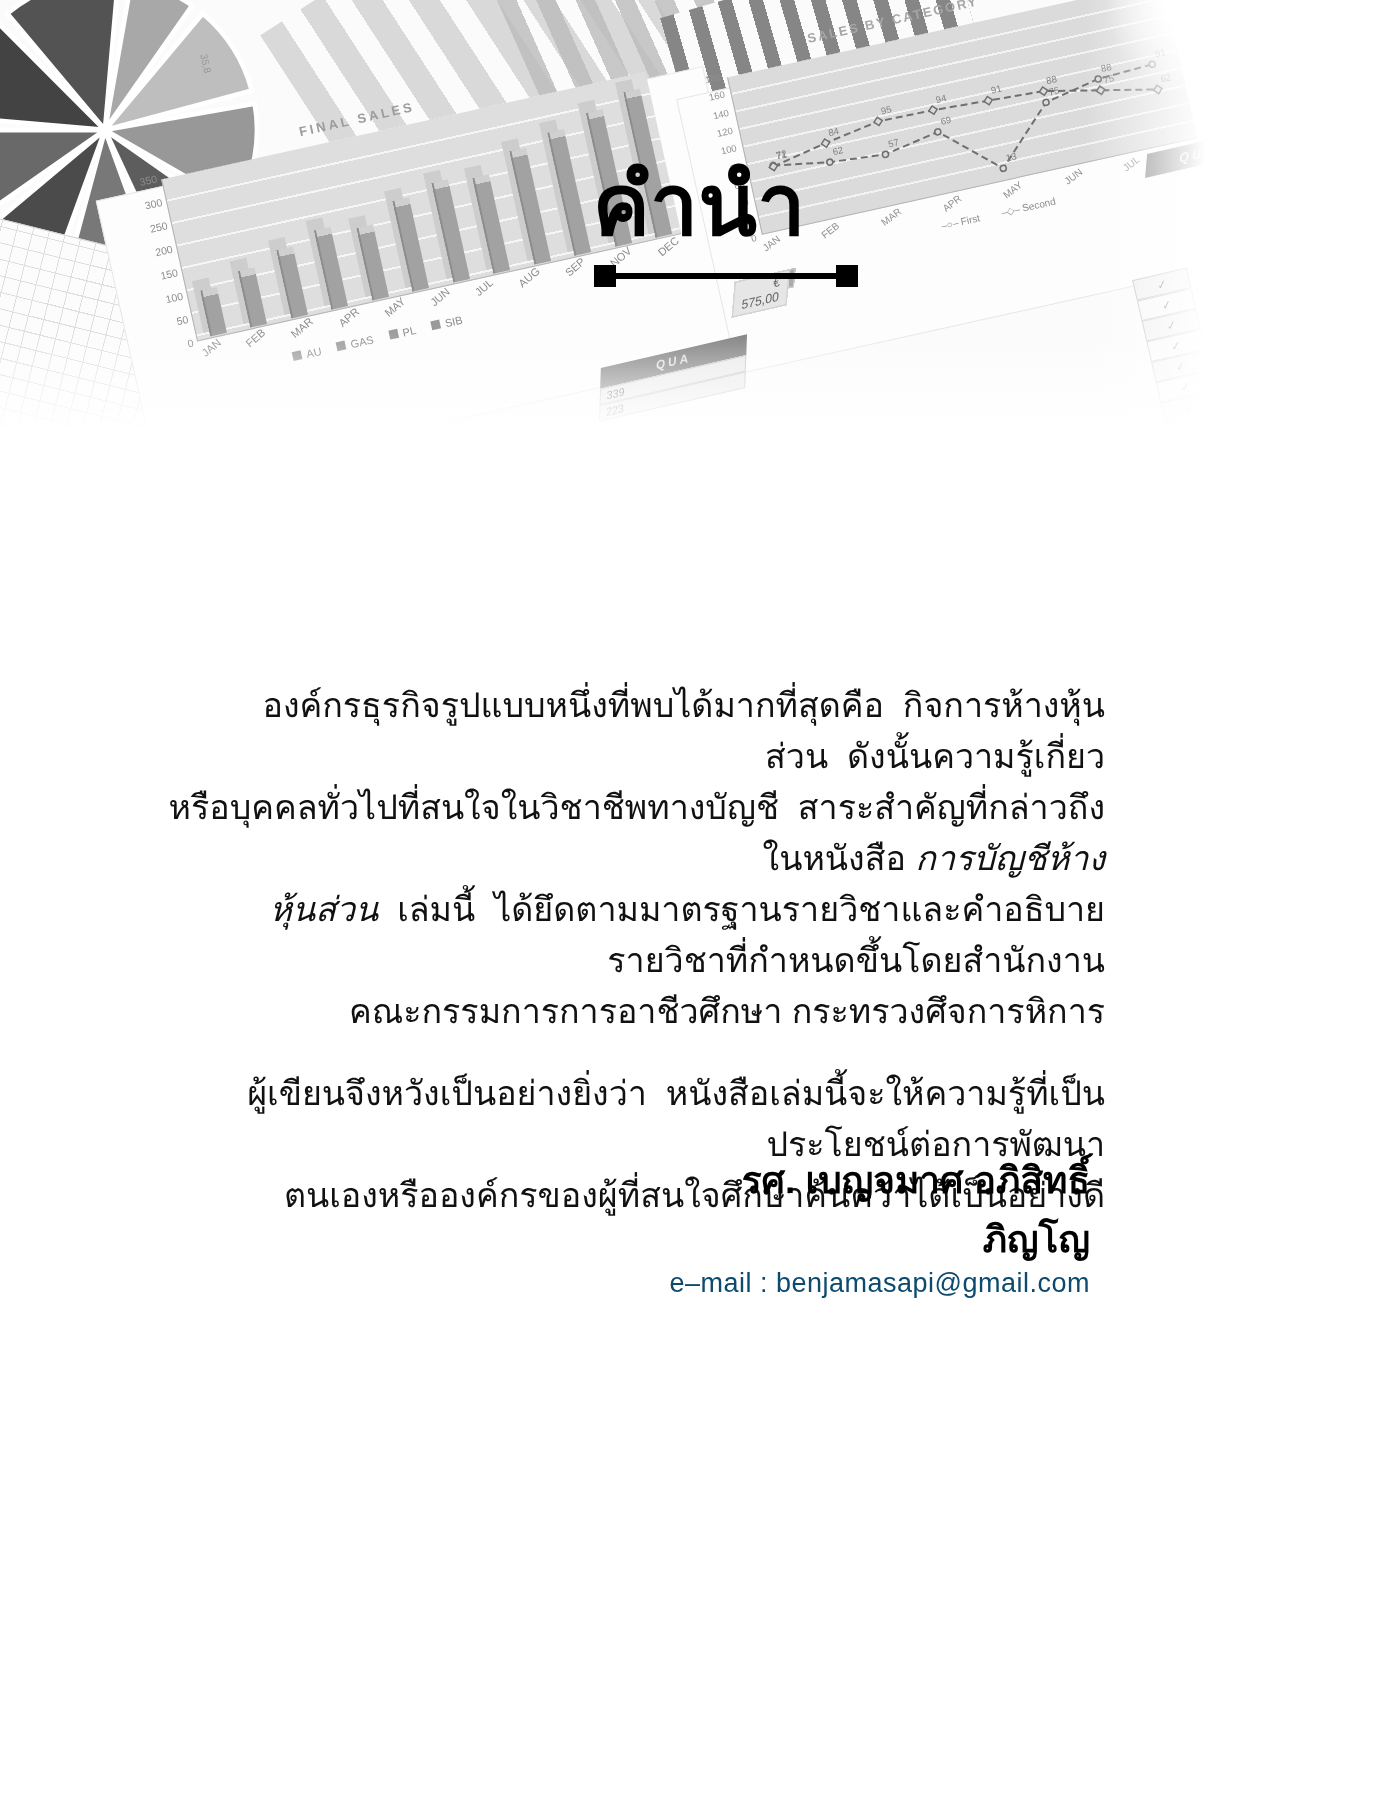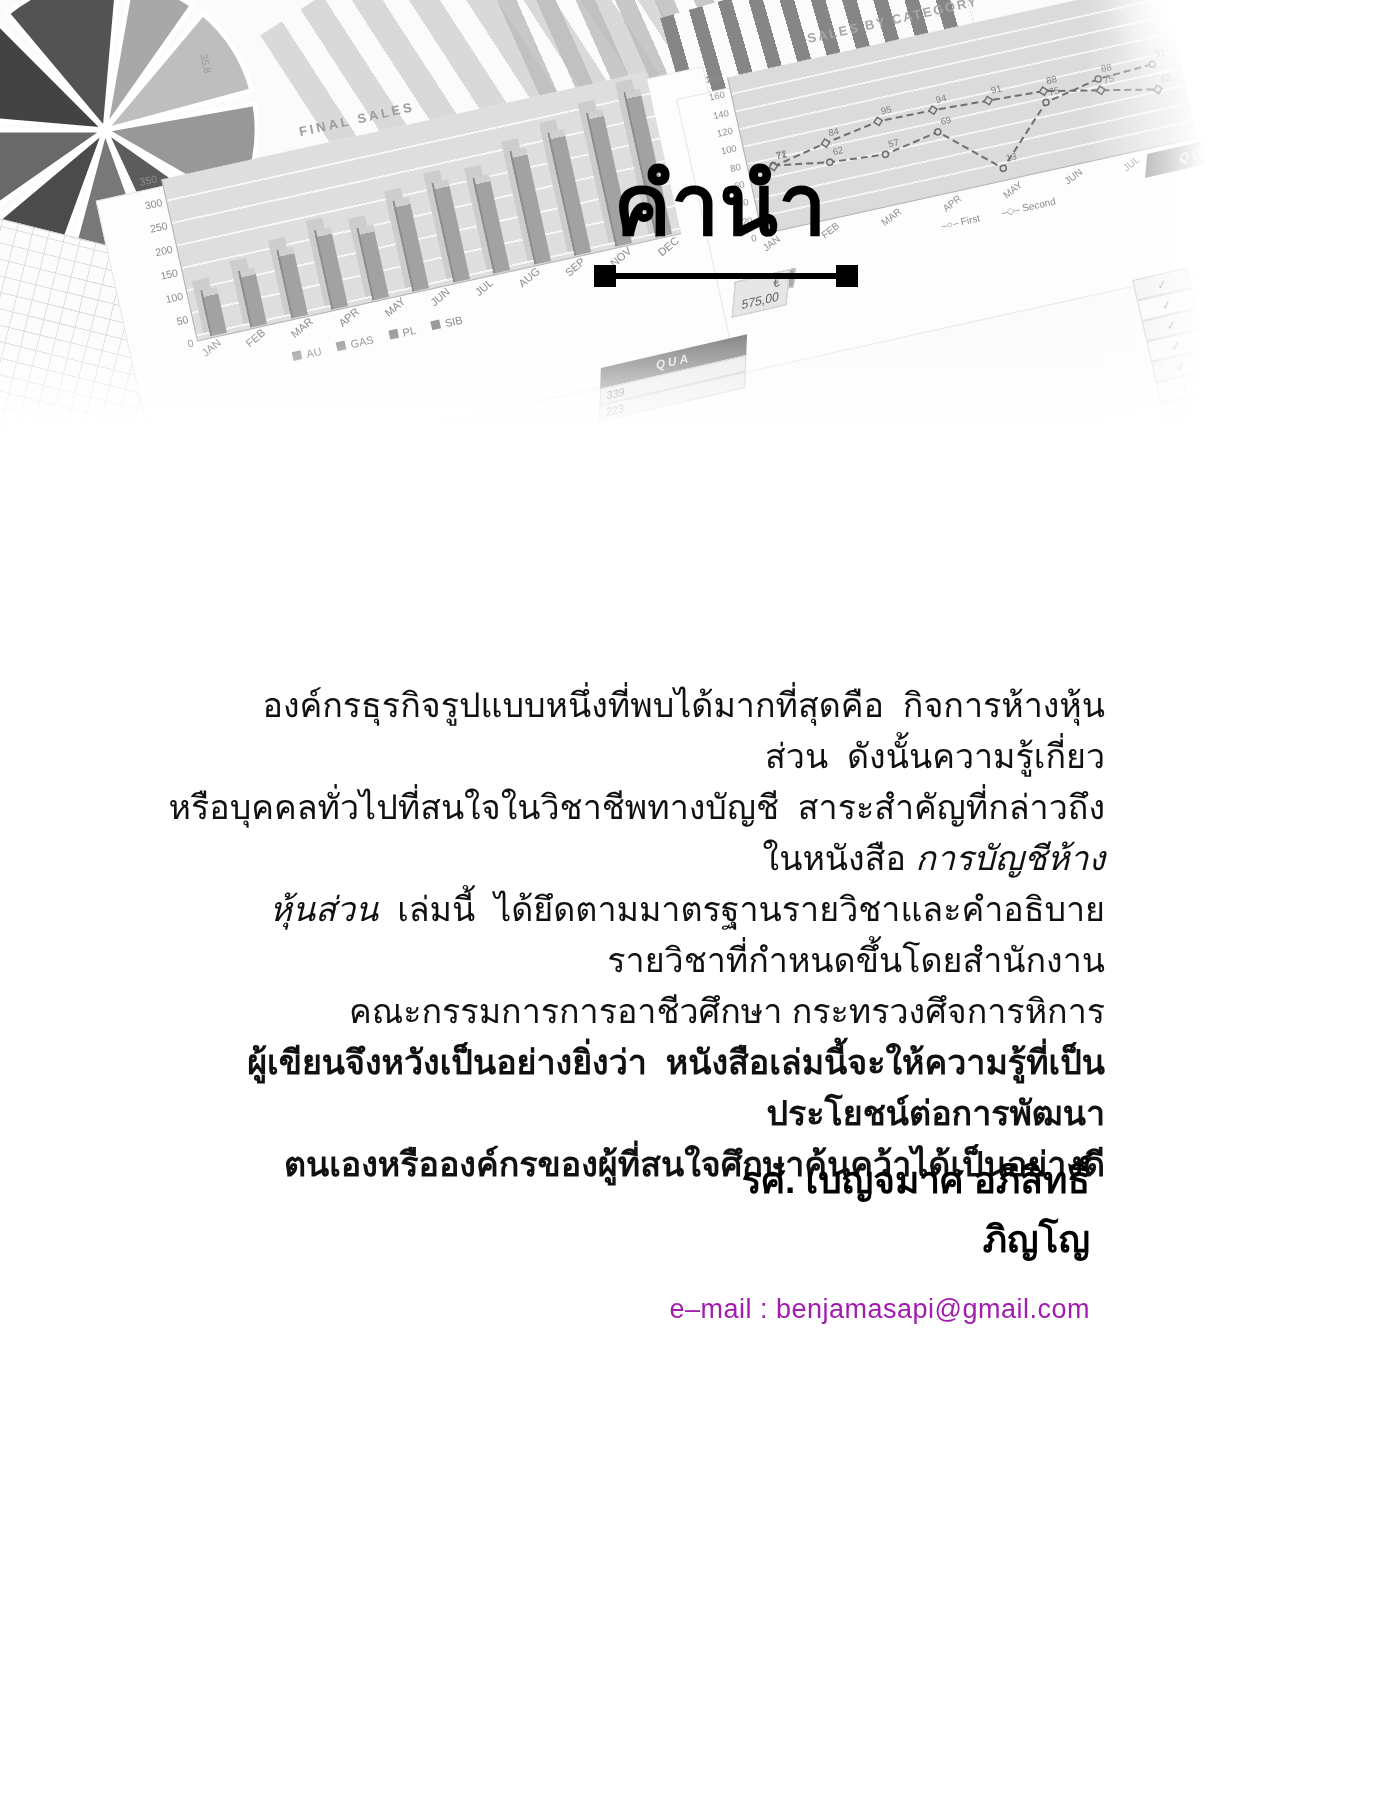--- a/index.html
+++ b/index.html
@@ -88,37 +88,37 @@
              display:flex;align-items:center;justify-content:center;}
   .tick-cell:nth-child(odd){background:#ececec;} .tick-cell:nth-child(even){background:#f6f6f6;}
 
   .header-fade{left:0;top:0;width:100%;height:100%;pointer-events:none;
       background:linear-gradient(to bottom,rgba(255,255,255,0) 76%,rgba(255,255,255,.85) 96%,#fff 100%),
                  linear-gradient(to right,rgba(255,255,255,0) 90%,#fff 100%),
                  radial-gradient(circle at 100% 0,#fff 0 40px,rgba(255,255,255,0) 100px),
                  rgba(255,255,255,.12);}
 
   
-  .title-wrap{position:absolute;left:570px;top:160px;width:300px;text-align:center;z-index:5;}
+  .title-wrap{position:absolute;left:549px;top:160px;width:300px;text-align:center;z-index:5;}
   .title-text{font-size:86px;line-height:1.05;font-weight:600;color:#000;}
   .title-rule{position:absolute;left:608px;top:273px;width:236px;height:6px;background:#000;z-index:5;}
   .rule-sq{position:absolute;width:22px;height:22px;background:#000;top:-8px;}
   .rule-sq.left{left:-14px;} .rule-sq.right{right:-14px;}
 
   
   .body-text{position:absolute;left:165px;top:680px;width:940px;font-size:34px;color:#111;}
   .body-text p{margin:0;}
-  .body-text .para + .para{font-weight:bold;}
+  .body-text .para + .para{margin-top:31px;}
   .line{display:block;line-height:51px;white-space:pre-wrap;text-align:right;}
   .indent{text-indent:64px;}
 
   
   .sig-block{position:absolute;left:640px;top:1150px;width:450px;text-align:right;}
   .sig-name{font-size:37px;font-weight:700;color:#000;}
-  .sig-email{margin-top:26px;font-size:27px;letter-spacing:.5px;color:#a21caf;}
+  .sig-email{font-size:27px;letter-spacing:.5px;color:#0c4a6e;}
 </style>
 </head>
 <body>
 
 <div class="page">
 
   <div class="header-photo">
     <div class="strip strip1"></div>
     <div class="strip strip2"></div>
     <div class="strip strip3"></div>

